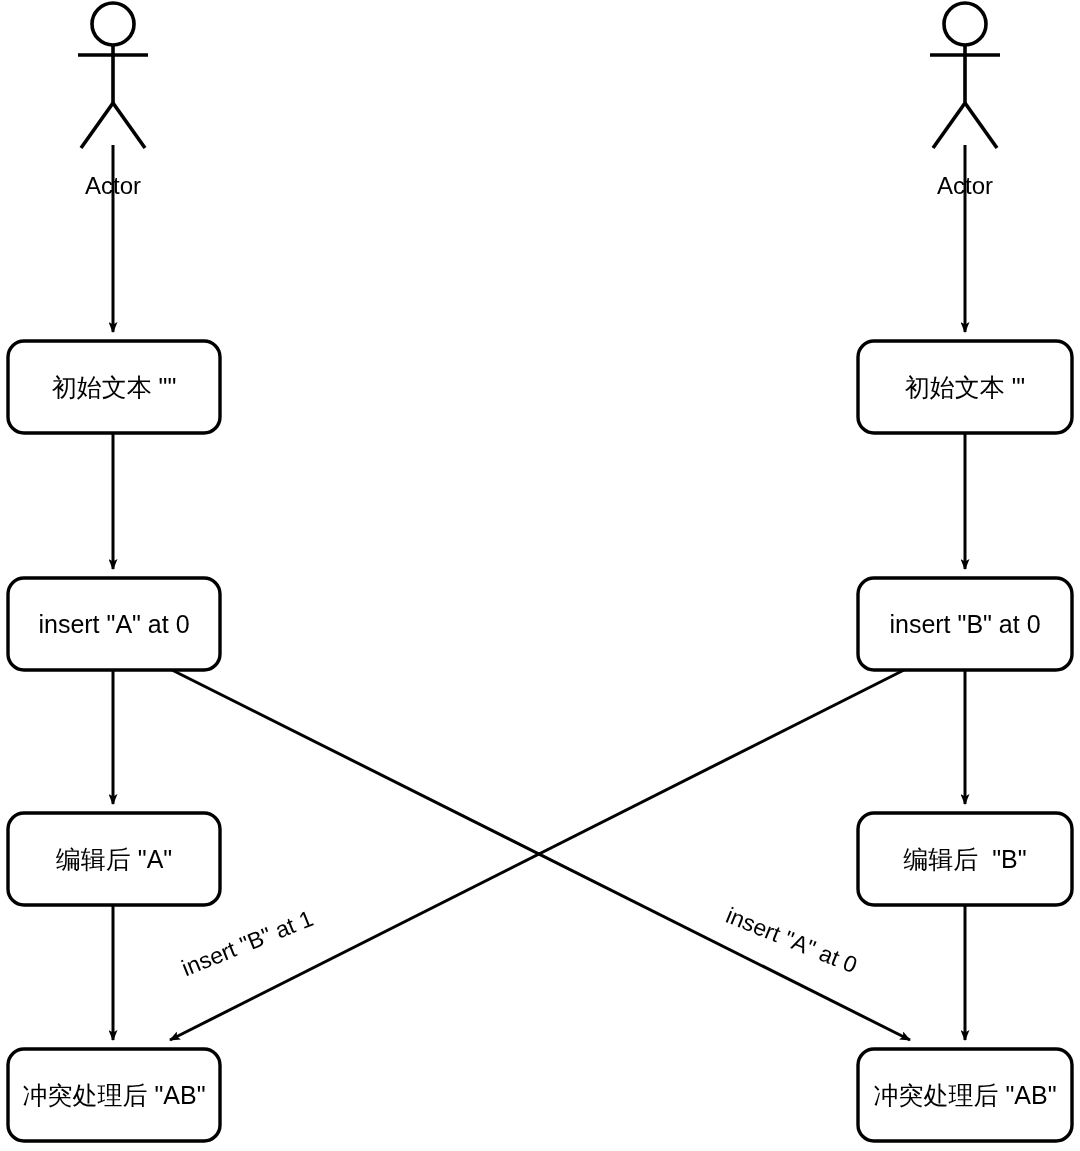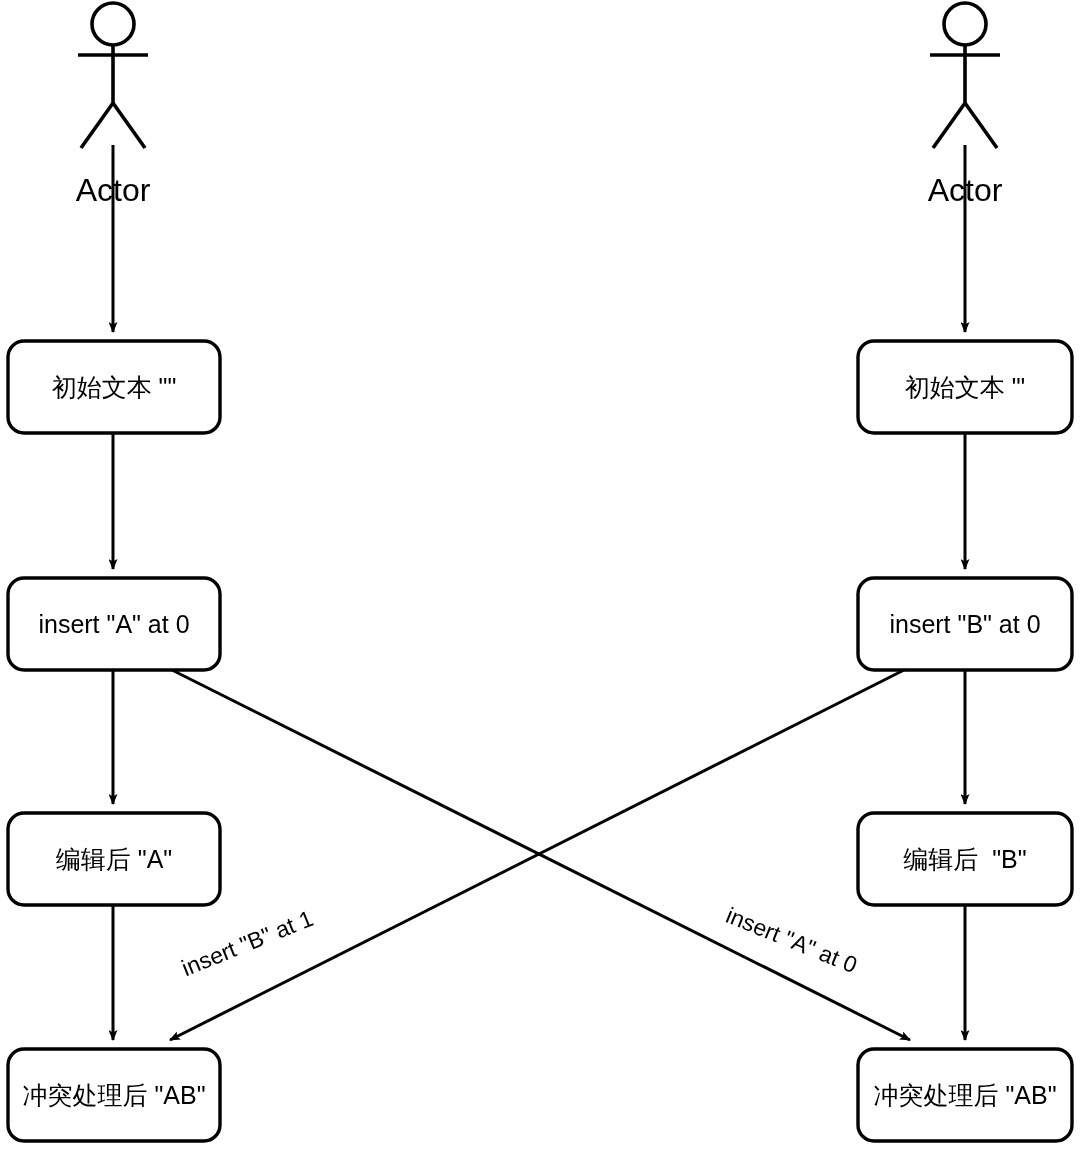--- a/index.html
+++ b/index.html
@@ -6,21 +6,21 @@
   body{width:1080px;height:1151px;overflow:hidden;
        font-family:"Liberation Sans","DejaVu Sans",sans-serif;}
   #stage{position:relative;width:1080px;height:1151px;background:#fff;}
   svg.layer{position:absolute;left:0;top:0;width:1080px;height:1151px;}
   .node-text{
     position:absolute;display:flex;align-items:center;justify-content:center;
     color:#000;font-size:25px;line-height:1.15;white-space:pre;
     text-align:center;pointer-events:none;
   }
   .actor-label{
-    position:absolute;color:#000;font-size:32px;white-space:pre;
+    position:absolute;color:#000;font-size:24px;white-space:pre;
     text-align:center;pointer-events:none;
   }
   .edge-label{
     position:absolute;color:#000;font-size:23px;white-space:pre;
     transform-origin:center center;pointer-events:none;
   }
 </style>
 </head>
 <body>
 

